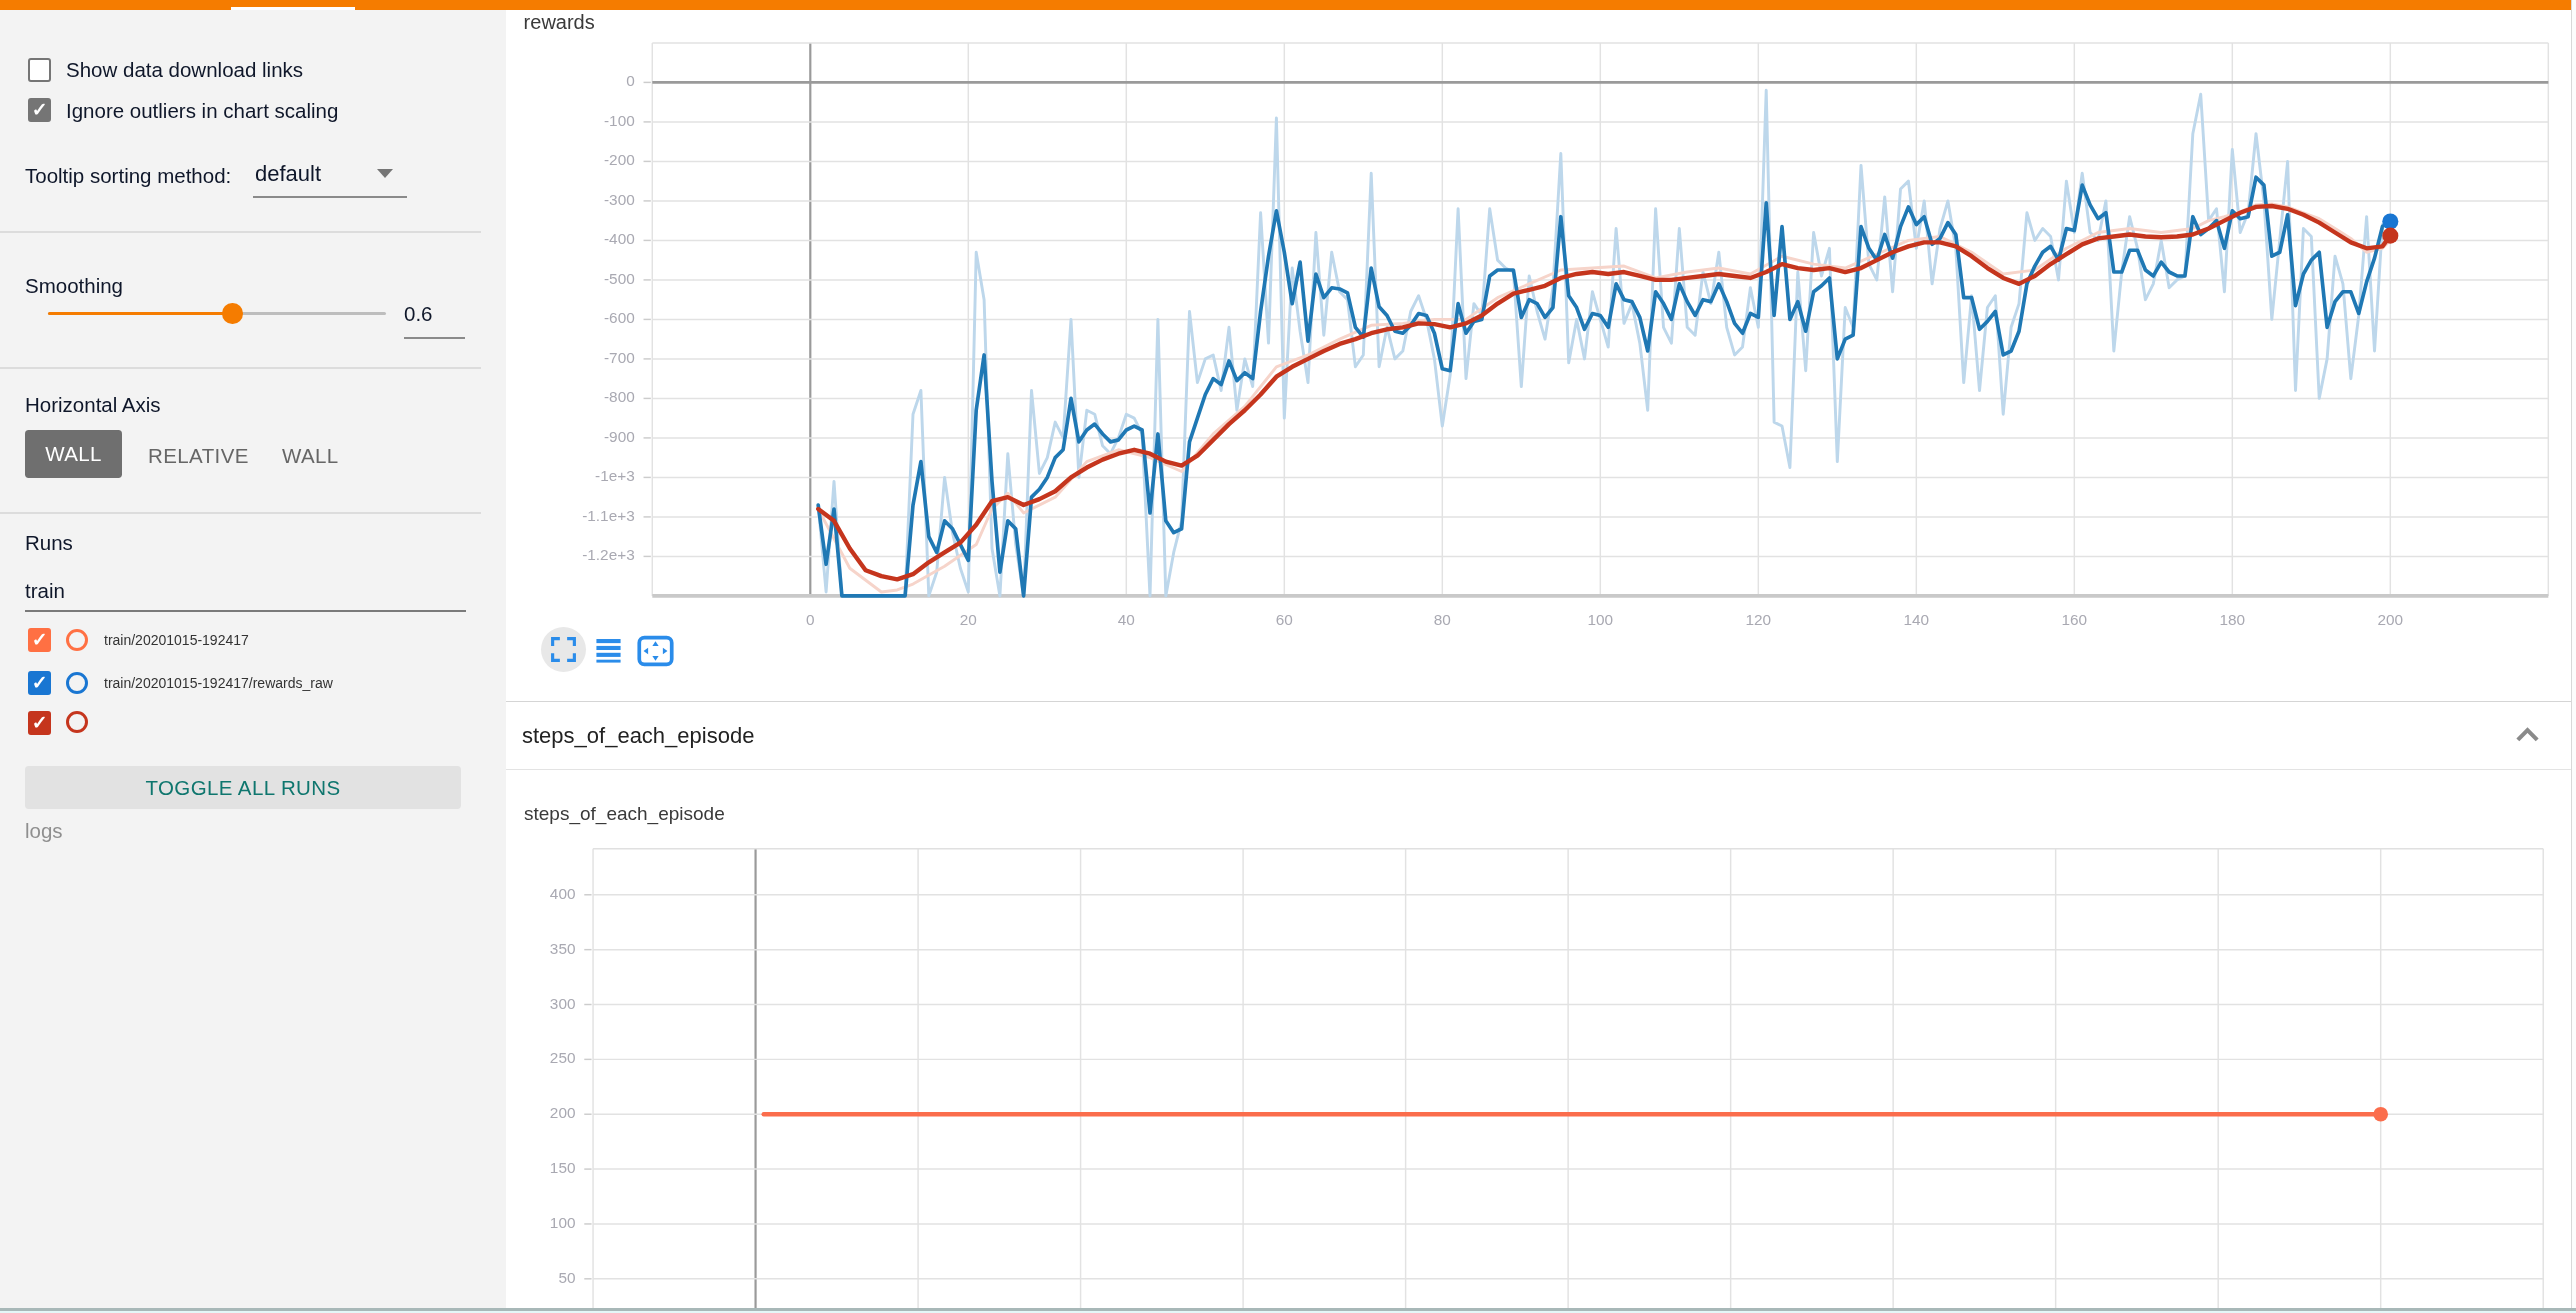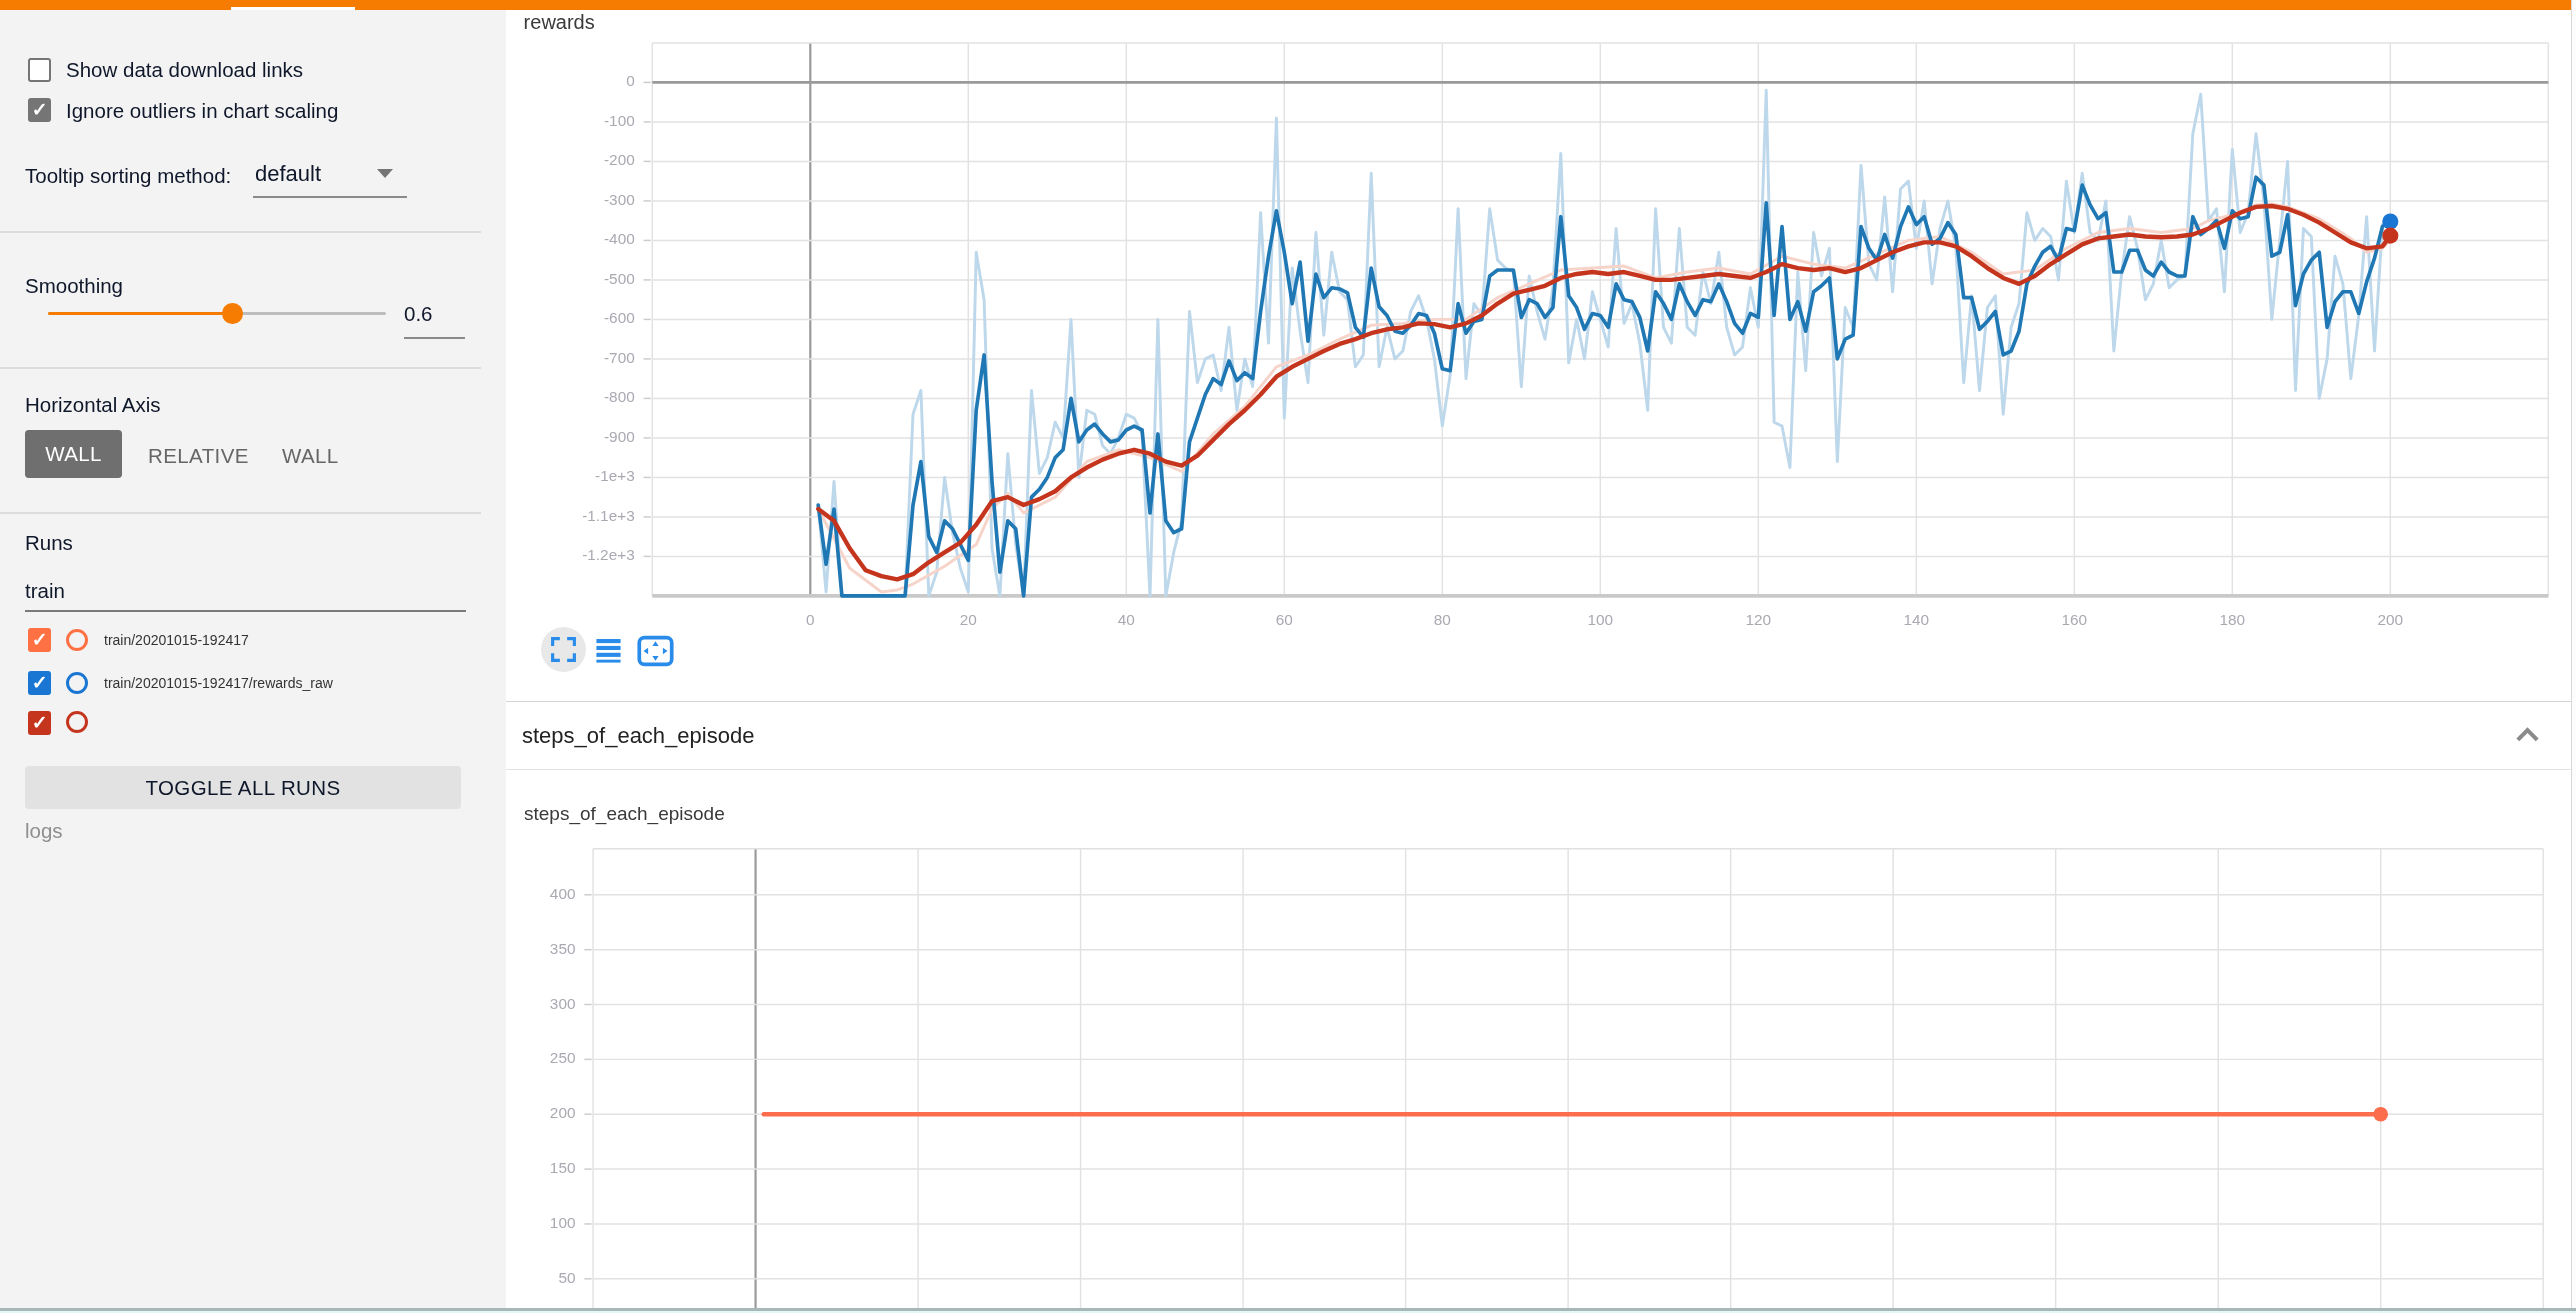--- a/index.html
+++ b/index.html
@@ -23,21 +23,21 @@
   .ddl-arrow{width:0;height:0;border-left:8px solid transparent;border-right:8px solid transparent;
       border-top:9.5px solid #757575;}
   .underline{height:1.5px;background:#8a8a8a;}
   .slider-track{height:2.9px;background:#bdbdbd;border-radius:1.5px;}
   .slider-fill{height:2.9px;background:#f57c00;border-radius:1.5px;}
   .slider-knob{width:20.5px;height:20.5px;border-radius:50%;background:#f57c00;}
   .seg-btn{box-sizing:border-box;border-radius:3.7px;display:flex;align-items:center;justify-content:center;
       font-size:20.5px;letter-spacing:0.4px;}
   .seg-btn.sel{background:#6f6f6f;color:#fff;}
   .txt-btn{color:#666;font-size:20.5px;letter-spacing:0.4px;}
-  .toggle-btn{background:#e2e2e2;border-radius:3.7px;color:#0f172a;font-size:20.5px;letter-spacing:0.4px;
+  .toggle-btn{background:#e2e2e2;border-radius:3.7px;color:#0f766e;font-size:20.5px;letter-spacing:0.4px;
       display:flex;align-items:center;justify-content:center;}
   .runlabel{color:#333;font-size:14px;line-height:24px;width:366px;overflow-wrap:anywhere;}
   
   .chart-title{color:#3a3a3a;font-size:20px;white-space:nowrap;}
   .section-line{left:506px;top:701px;width:2065px;height:1.5px;background:#d5d5d5;}
   .section-header{left:506px;top:702px;width:2065px;height:68px;background:#fff;
       border-bottom:1.5px solid #e3e3e3;box-sizing:border-box;}
   .section-title{color:#222;font-size:22px;}
   svg{position:absolute;}
   .toolbar-circle{width:45px;height:45px;border-radius:50%;background:#e8e8e8;}

